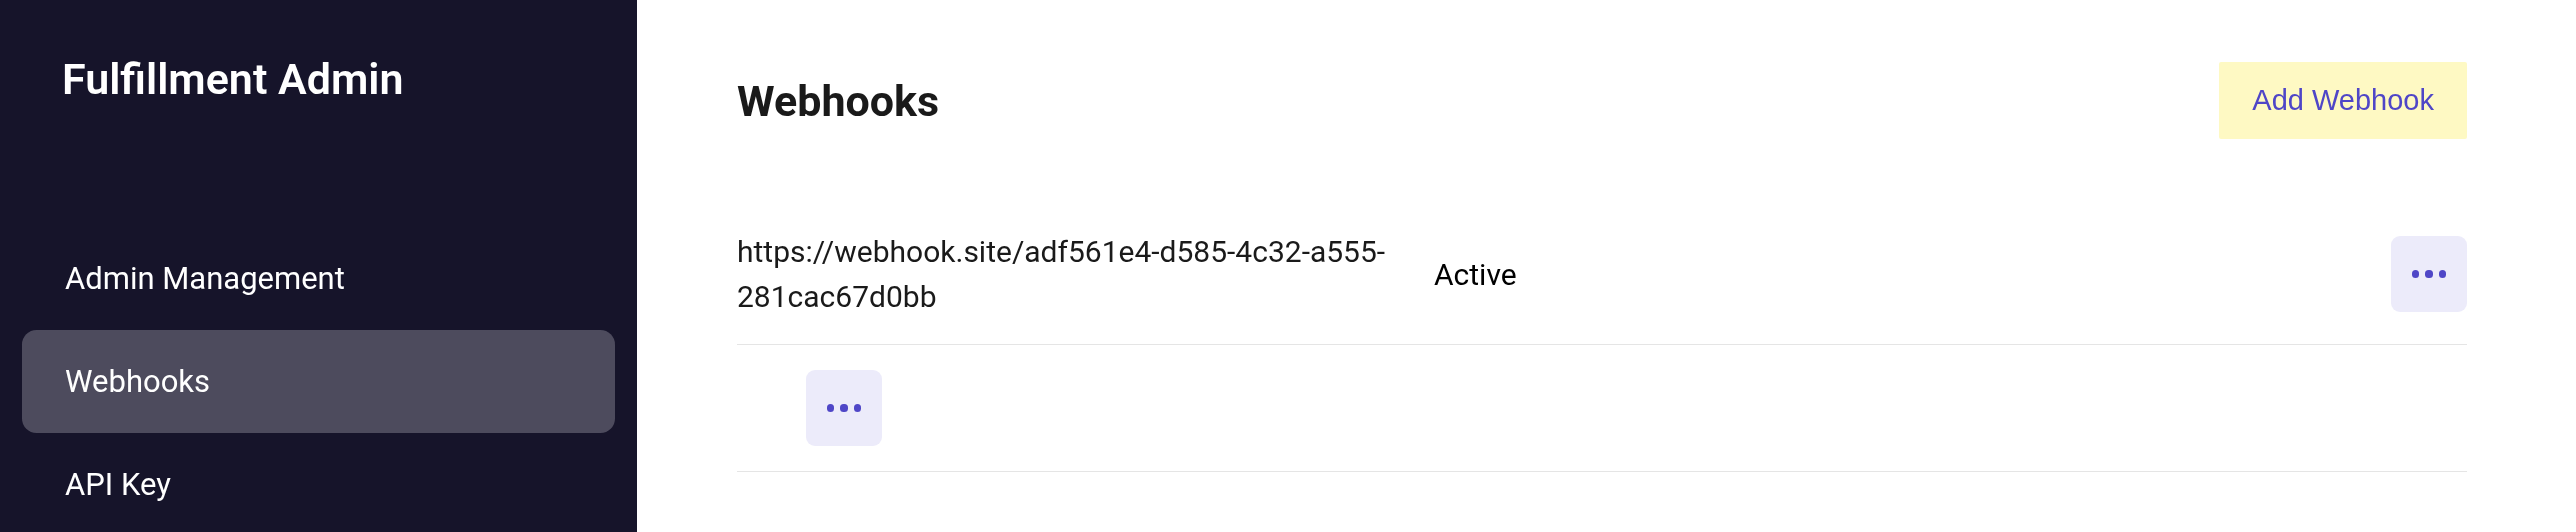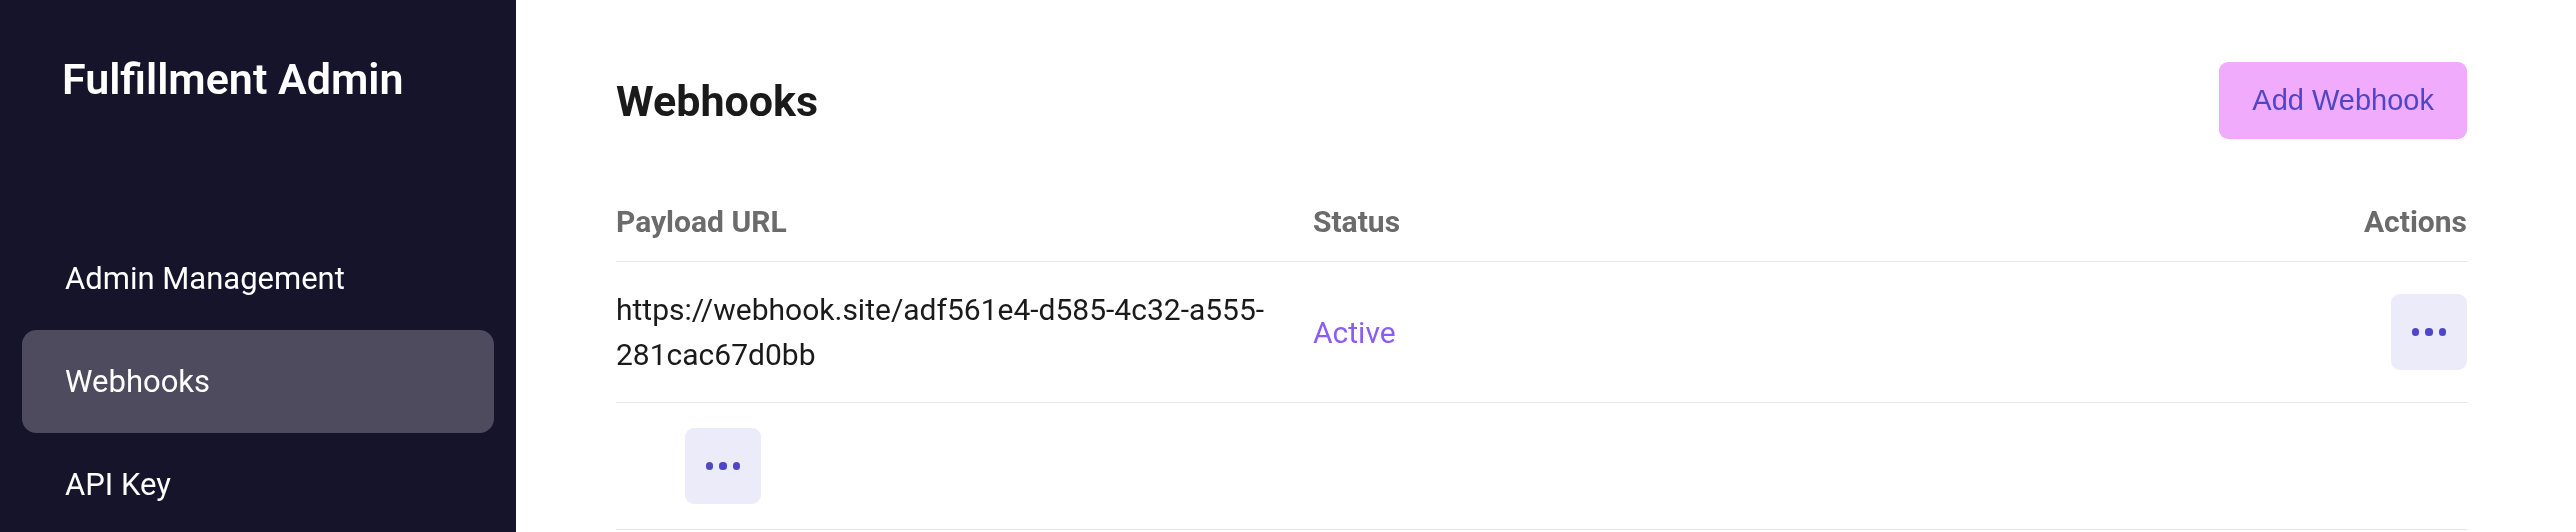--- a/index.html
+++ b/index.html
@@ -9,21 +9,21 @@
     }
     body {
       font-family: -apple-system, BlinkMacSystemFont, "Segoe UI", Roboto, Helvetica, Arial, sans-serif;
       background: #ffffff;
       display: flex;
       width: 2576px;
       height: 532px;
       overflow: hidden;
     }
     .sidebar {
-      width: 516px;
+      width: 637px;
       background: #16142a;
       padding: 54px 22px 18px 22px;
       flex-shrink: 0;
     }
     .app-title {
       color: #ffffff;
       font-size: 43px;
       font-weight: 600;
       padding-left: 40px;
       margin-bottom: 123px;
@@ -54,27 +54,27 @@
       justify-content: space-between;
       align-items: center;
       margin-bottom: 65px;
     }
     .page-title {
       font-size: 43px;
       font-weight: 700;
       color: #1a1a1a;
     }
     .add-button {
-      background: #f0abfc;
+      background: #fef9c3;
       color: #4f46c7;
       border: none;
       padding: 22px 33px;
       font-size: 29px;
       font-weight: 500;
-      border-radius: 9px;
+      border-radius: 2px;
       cursor: pointer;
     }
     .table-header {
       display: flex;
       padding-bottom: 22px;
       border-bottom: 0.9px solid #e5e5e5;
     }
     .col-url {
       flex: 0 0 697px;
       font-size: 30px;
@@ -104,21 +104,21 @@
       flex: 0 0 697px;
       font-size: 30px;
       color: #1a1a1a;
       line-height: 1.5;
       overflow-wrap: break-word;
       padding-right: 36px;
     }
     .cell-status {
       flex: 1;
       font-size: 30px;
-      color: #8b5cf6;
+      color: #000000;
     }
     .cell-actions {
       flex: 0 0 145px;
       display: flex;
       justify-content: flex-end;
     }
     .actions-btn {
       background: #ecebfa;
       border: none;
       border-radius: 9px;
@@ -157,25 +157,20 @@
     </div>
   </nav>
 </aside>
 
 <main class="main">
   <div class="header-row">
     <h1 class="page-title">Webhooks</h1>
     <button class="add-button">Add Webhook</button>
   </div>
 
-  <div class="table-header">
-    <div class="col-url">Payload URL</div>
-    <div class="col-status">Status</div>
-    <div class="col-actions">Actions</div>
-  </div>
 
   <div class="table-row">
     <div class="cell-url">https://webhook.site/adf561e4-d585-4c32-a555-281cac67d0bb</div>
     <div class="cell-status">Active</div>
     <div class="cell-actions">
       <button class="actions-btn">
         <span class="dots">
           <span class="dot"></span>
             <span class="dot"></span>
             <span class="dot"></span>

